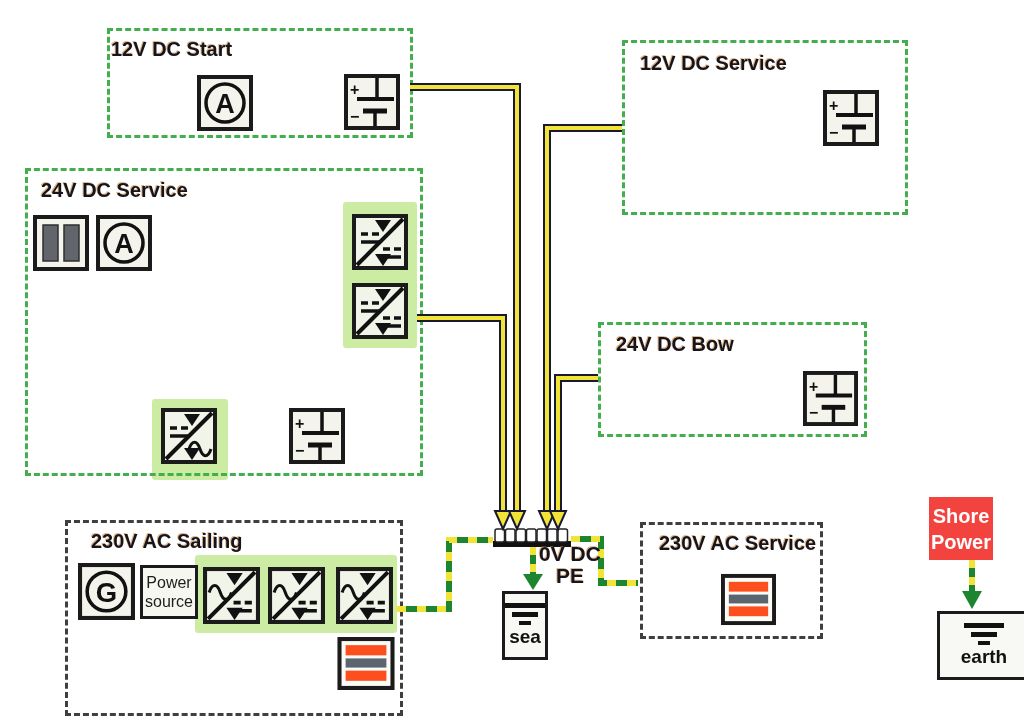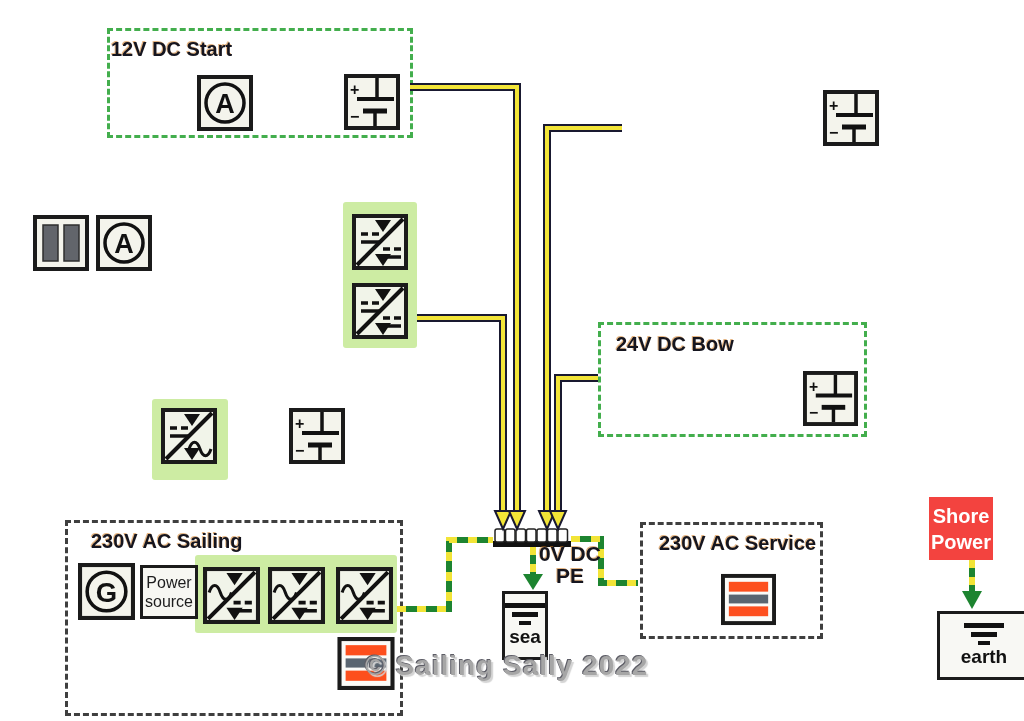--- a/index.html
+++ b/index.html
@@ -115,20 +115,26 @@
       </symbol>
     </defs>
   </svg>
 
   <div class="hl" style="left:343px;top:202px;width:74px;height:146px"></div>
   <div class="hl" style="left:152px;top:399px;width:76px;height:81px"></div>
   <div class="hl" style="left:195px;top:555px;width:202px;height:78px"></div>
 
   <div class="gbox" style="left:107px;top:28px;width:300px;height:104px">
     <div class="box-title" style="left:1px;top:7px">12V DC Start</div>
+  </div>
+  <div class="gbox" style="left:622px;top:40px;width:280px;height:169px">
+    <div class="box-title" style="left:15px;top:9px">12V DC Service</div>
+  </div>
+  <div class="gbox" style="left:25px;top:168px;width:392px;height:302px">
+    <div class="box-title" style="left:13px;top:8px">24V DC Service</div>
   </div>
   <div class="gbox" style="left:598px;top:322px;width:263px;height:109px">
     <div class="box-title" style="left:15px;top:8px">24V DC Bow</div>
   </div>
   <div class="gbox dark" style="left:65px;top:520px;width:332px;height:190px">
     <div class="box-title" style="left:23px;top:7px">230V AC Sailing</div>
   </div>
   <div class="gbox dark" style="left:640px;top:522px;width:177px;height:111px">
     <div class="box-title" style="left:16px;top:7px">230V AC Service</div>
   </div>
@@ -256,15 +262,14 @@
 
   <div class="gnd-box" style="left:937px;top:611px;width:94px;height:69px">
     <div class="gnd-bars">
       <div class="b1"></div>
         <div class="b2"></div>
         <div class="b3"></div>
     </div>
     <div class="gnd-label">earth</div>
   </div>
 
-  <div class="watermark" style="left:365px;top:650px">© Sailing Sally 2022</div>
 
 </div>
 
 </body></html>

